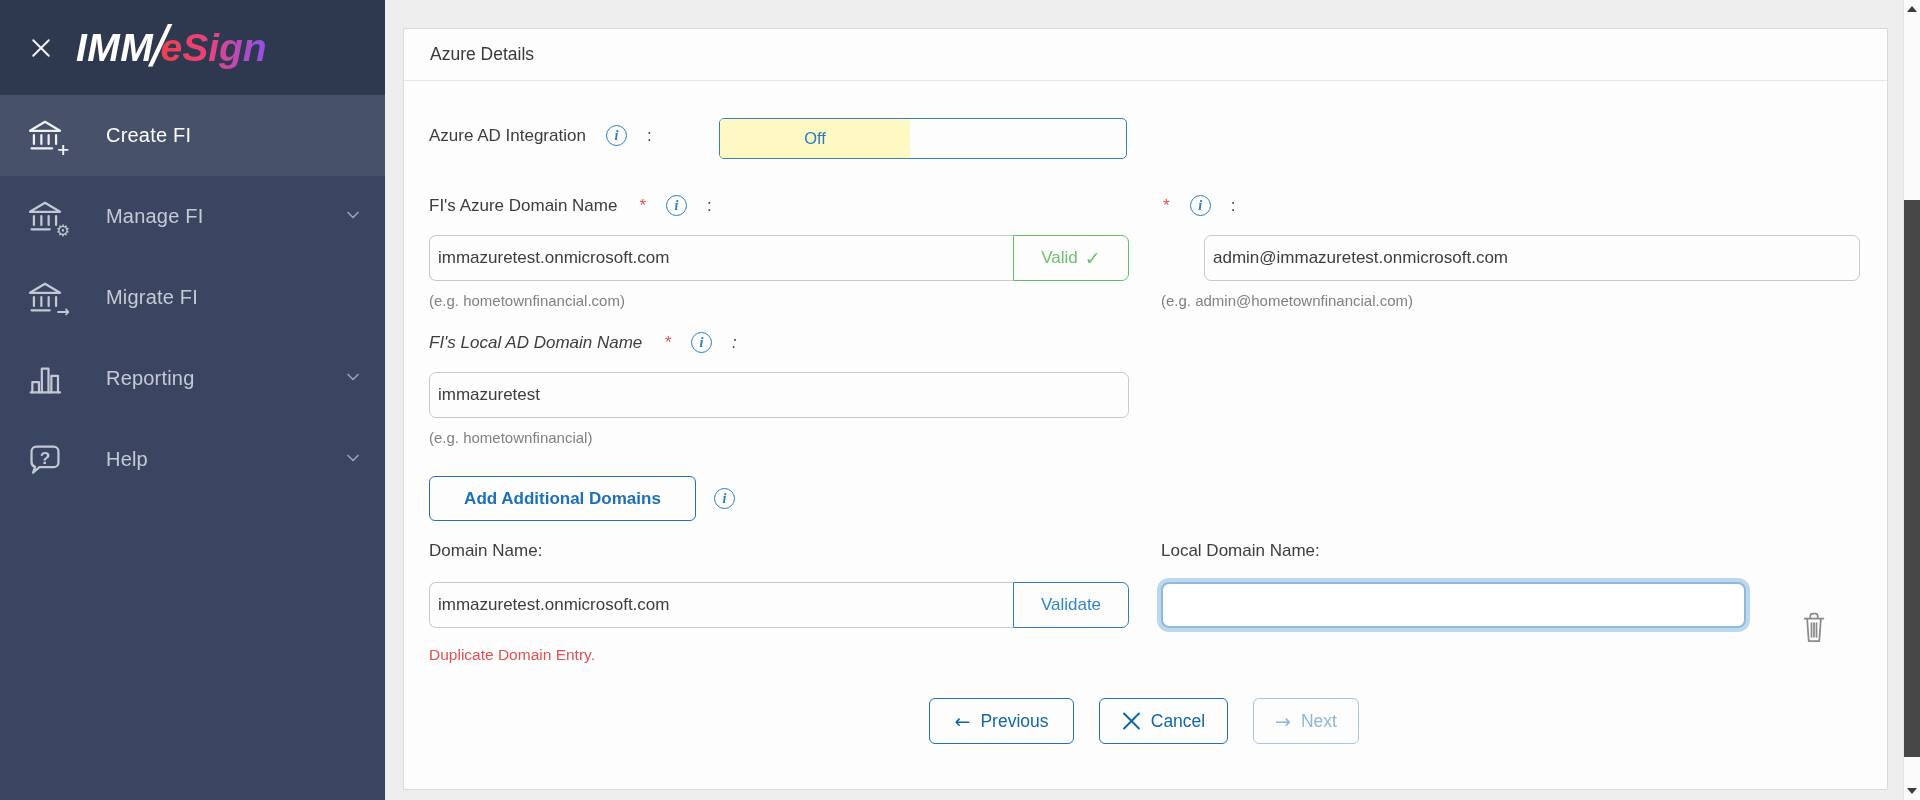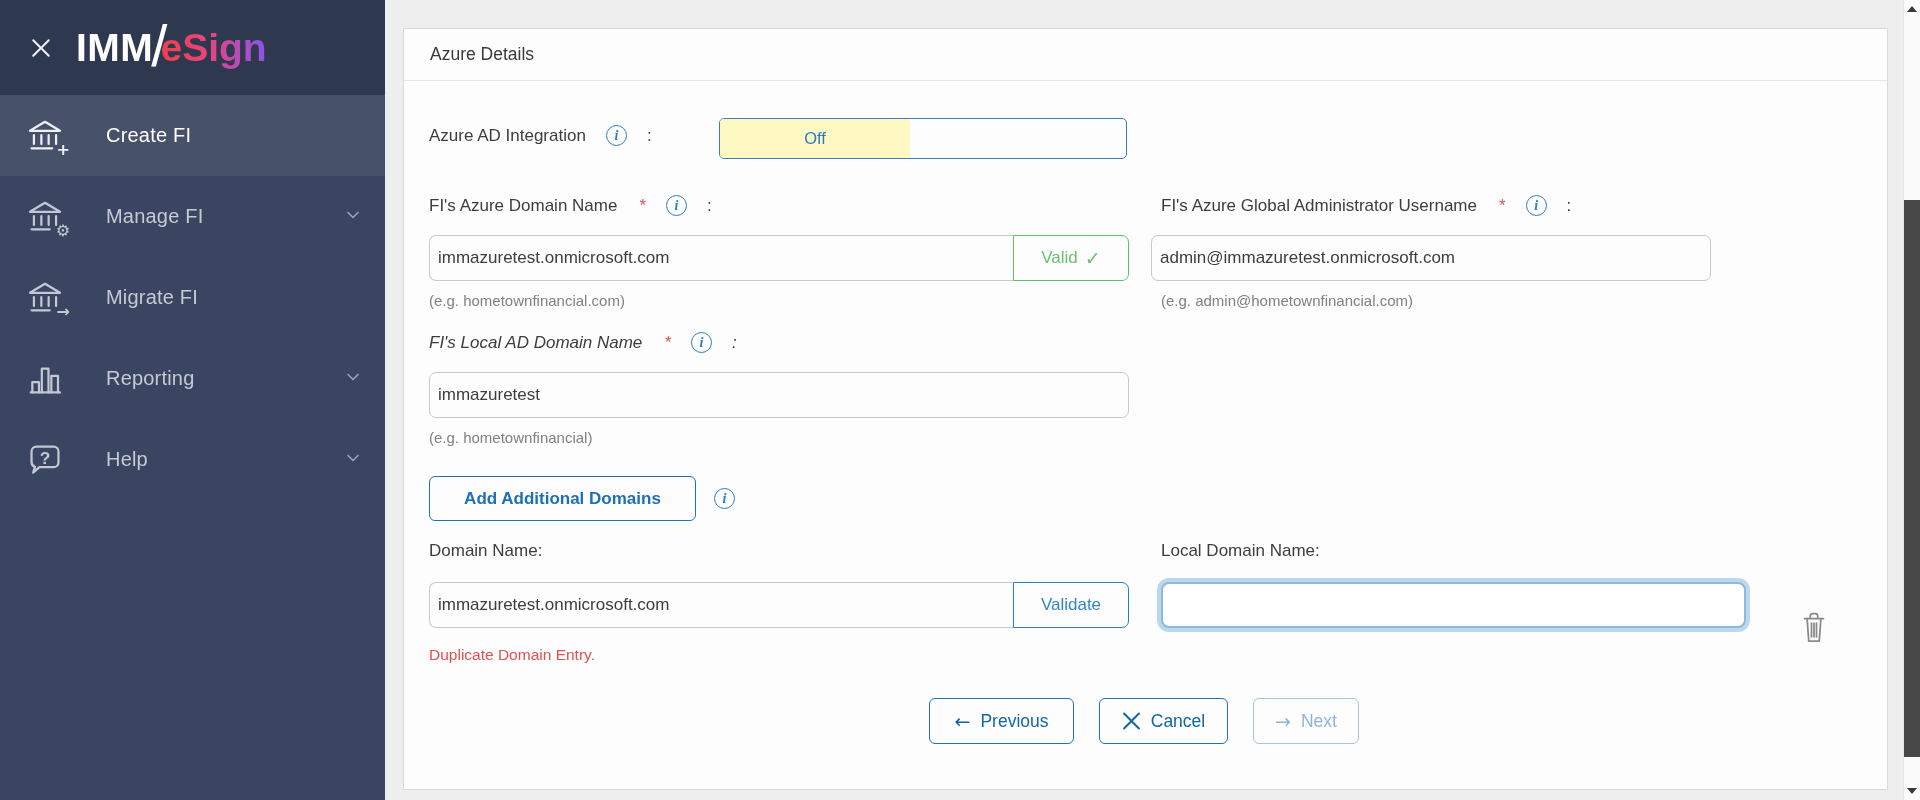--- a/index.html
+++ b/index.html
@@ -22,21 +22,21 @@
   }
   .close-btn {
     width: 30px; height: 30px; position: relative; cursor: pointer; flex: 0 0 auto;
   }
   .close-btn::before, .close-btn::after {
     content: ""; position: absolute; left: 3px; top: 14px; width: 24px; height: 2px;
     background: #f0f2f6; border-radius: 2px;
   }
   .close-btn::before { transform: rotate(45deg); }
   .close-btn::after { transform: rotate(-45deg); }
-  .logo { margin-left: 20px; display: flex; align-items: center; white-space: nowrap; }
+  .logo { margin-left: 20px; display: flex; align-items: center; white-space: nowrap; font-style: italic; }
   .logo-imm { font-size: 39px; font-weight: 800; color: #ffffff; letter-spacing: 0.5px; }
   .logo-slash { font-size: 58px; font-weight: 200; color: #ffffff; margin: 0 -7px 0 -2px; line-height: 0; transform: translateY(-2px); }
   .logo-esign {
     font-size: 39px; font-weight: 700;
     background: linear-gradient(90deg, #ee3f4d 0%, #e9447e 45%, #8a53ec 100%);
     -webkit-background-clip: text; background-clip: text; color: transparent;
   }
   .nav-item {
     height: 81px; display: flex; align-items: center; padding: 0 26px;
     color: #c5cad5; cursor: pointer; position: relative;
@@ -265,34 +265,33 @@
         <button class="toggle-off">Off</button>
       </div>
 
       <div class="f-label" style="left:25px; top:166px;">
         <span>FI's Azure Domain Name</span>
         <span class="req">*</span>
         <span class="info-icon"></span>
         <span class="colon">:</span>
       </div>
       <div class="f-label" style="left:757px; top:166px;">
-        <span>FI's Azure Global Administrator Username</span>
         <span class="req">*</span>
         <span class="info-icon"></span>
         <span class="colon">:</span>
       </div>
 
       <div class="combo" style="left:25px; top:206px; width:700px;">
         <input class="field-input" type="text" value="immazuretest.onmicrosoft.com" style="">
         <div class="cap cap-valid">
           <span>Valid</span>
           <span class="check">✓</span>
         </div>
       </div>
-      <input class="field-input" type="text" style="position: absolute; left: 747px; top: 206px; width: 560px;" value="admin@immazuretest.onmicrosoft.com">
+      <input class="field-input" type="text" style="position: absolute; left: 800px; top: 206px; width: 656px;" value="admin@immazuretest.onmicrosoft.com">
 
       <div class="hint" style="left:25px; top:263px;">(e.g. hometownfinancial.com)</div>
       <div class="hint" style="left:757px; top:263px;">(e.g. admin@hometownfinancial.com)</div>
 
       <div class="f-label" style="left:25px; top:303px;font-style:italic;">
         <span>FI's Local AD Domain Name</span>
         <span class="req">*</span>
         <span class="info-icon"></span>
         <span class="colon">:</span>
       </div>

